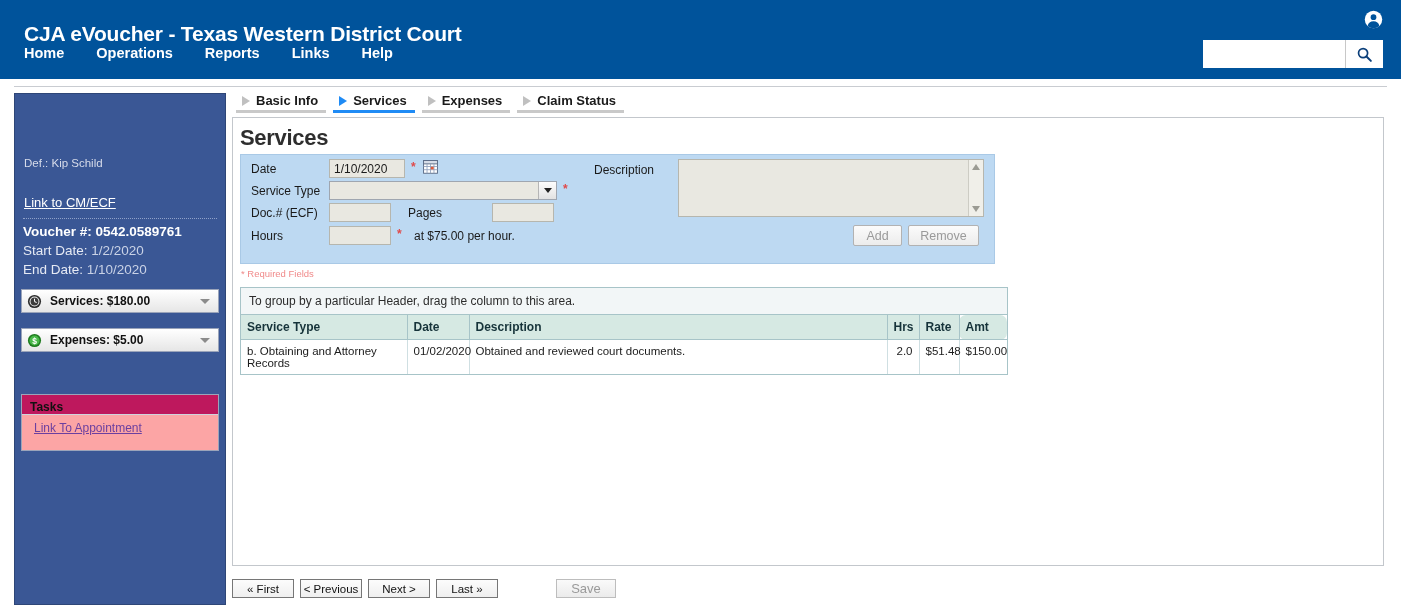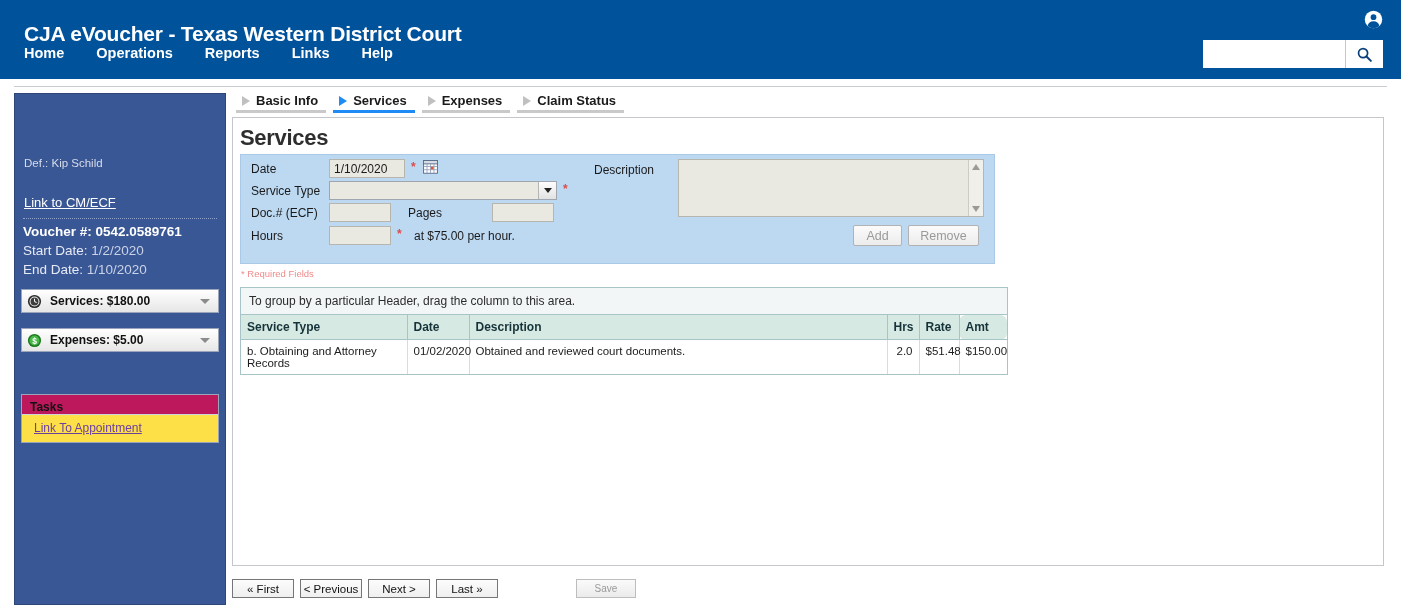--- a/index.html
+++ b/index.html
@@ -224,21 +224,21 @@
     box-sizing: border-box;
   }
   .tasks-hd {
     background: #be185d;
     font-size: 12px;
     font-weight: bold;
     color: #111;
     padding: 5px 8px 0 8px;
     border-bottom: 1px solid #cfd4dd;
   }
-  .tasks-body { padding: 5px 8px 7px 12px; background:#fde047;text-decoration:underline; }
+  .tasks-body { padding: 5px 8px 15px 12px; background:#fca5a5;text-decoration:underline; }
   .tasks-body a {
     font-size: 12px;
     color: #6b3fa0;
     text-decoration: underline;
   }
 
   
   .content {
     position: absolute;
     left: 232px;
@@ -458,25 +458,25 @@
     font-family: "Liberation Sans", sans-serif;
     font-size: 11.5px;
     color: #111;
     margin-right: 6px;
     cursor: pointer;
     padding: 0;
   }
   .savebtn {
     width: 60px;
     height: 19px;
-    margin-left: 72px;
+    margin-left: 52px;
     background: linear-gradient(#fafafa,#ebebeb);
     border: 1px solid #bdbdbd;
     font-family: "Liberation Sans", sans-serif;
-    font-size: 10px;
+    font-size: 13px;
     color: #9a9a9a;
     cursor: pointer;
     padding: 0;
   }
 </style>
 </head>
 <body>
 
 <div class="topbar">
   <div class="app-title">CJA eVoucher - Texas Western District Court</div>

